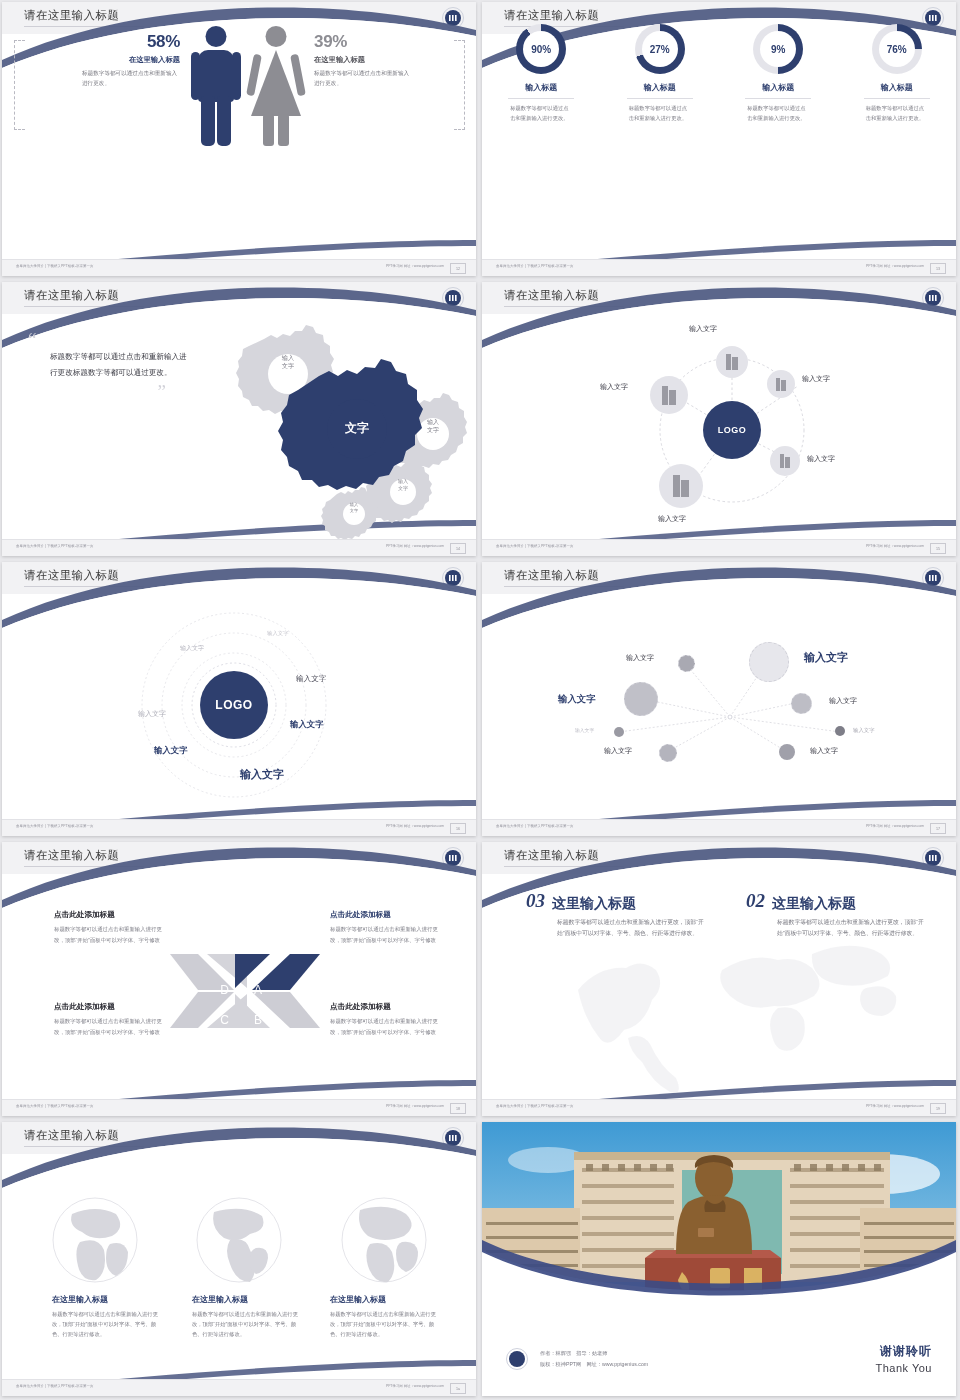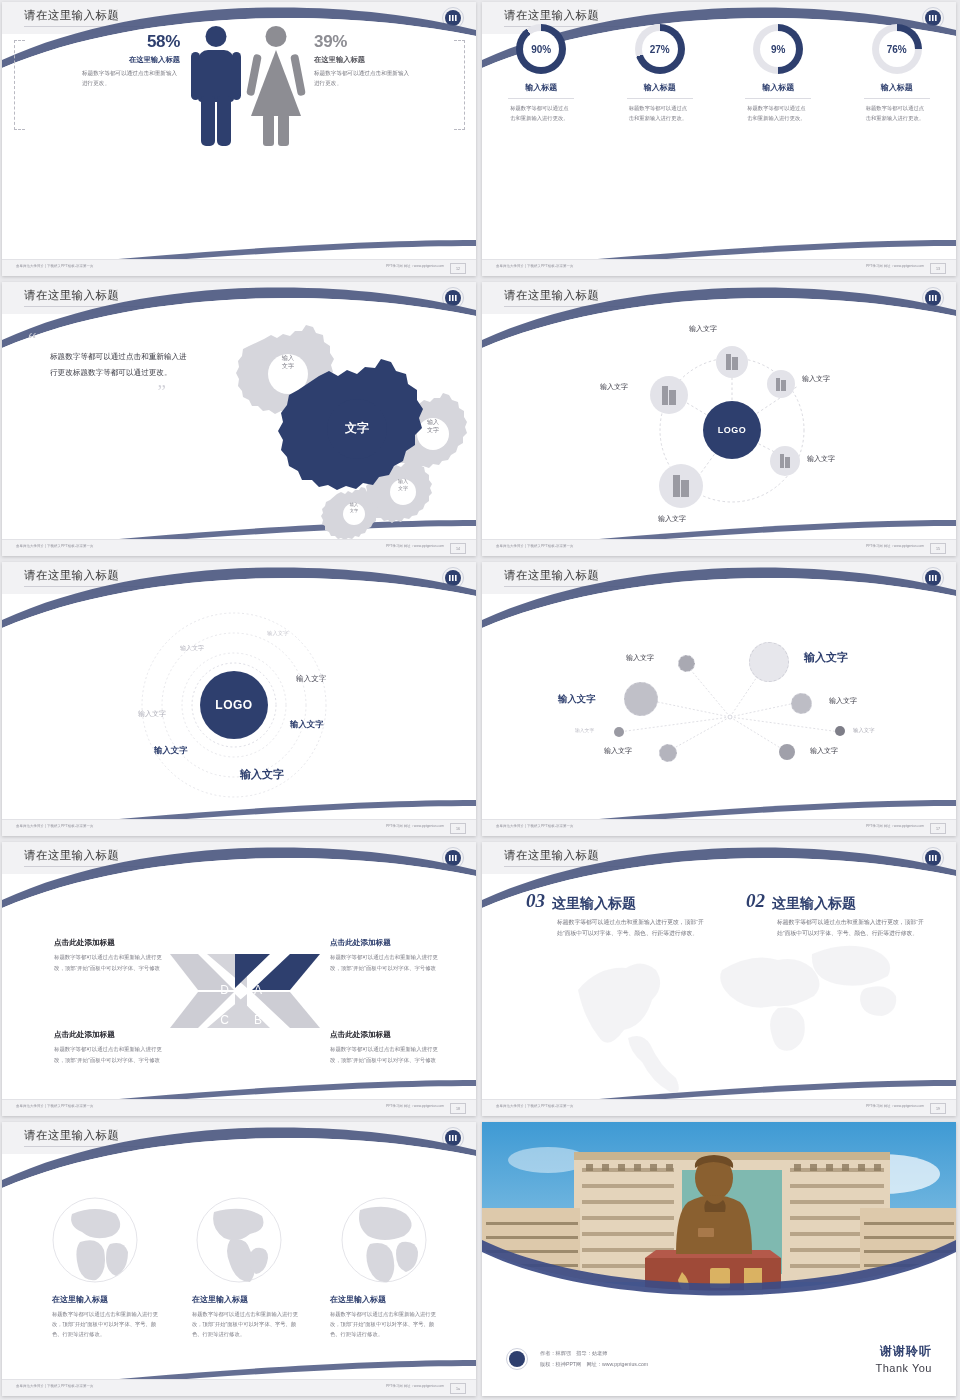--- a/index.html
+++ b/index.html
@@ -66,21 +66,21 @@
   .qm{font-size:19px;color:#d3d3da;font-family:"Liberation Serif",serif;line-height:.6;}
   .qtext{font-size:7.6px;color:#3b3b44;line-height:2.1;margin:4px 0 0 22px;}
   .qm2{font-size:19px;color:#d3d3da;font-family:"Liberation Serif",serif;text-align:right;margin-right:22px;}
   
   .bld{display:flex;align-items:flex-end;justify-content:center;gap:1.2px;}
   .bld i{display:block;background:#9a9aa2;}
   
   .logodot{border-radius:50%;background:#2e3f6e;color:#fff;display:flex;align-items:center;justify-content:center;
       font-weight:bold;letter-spacing:.5px;}
   
-  .fc-h{font-size:7.6px;font-weight:bold;color:#2b2b33;margin-top:28px;}
+  .fc-h{font-size:7.6px;font-weight:bold;color:#2b2b33;}
   .fc-h.navy{color:#2e3f6e;}
   .fc-b{font-size:5.4px;color:#7c7c85;line-height:1.95;margin-top:4px;}
   
   .num{font-size:19px;font-weight:bold;font-style:italic;color:#2e3f6e;font-family:"Liberation Serif",serif;}
   .n-h{font-size:14px;font-weight:bold;color:#2e3f6e;}
   .n-b{font-size:5.8px;color:#75757e;line-height:1.95;margin-top:4px;}
   
   .gl-h{font-size:8px;font-weight:bold;color:#2e3f6e;}
   .gl-b{font-size:5.3px;color:#7c7c85;line-height:1.9;margin-top:4px;}
   

